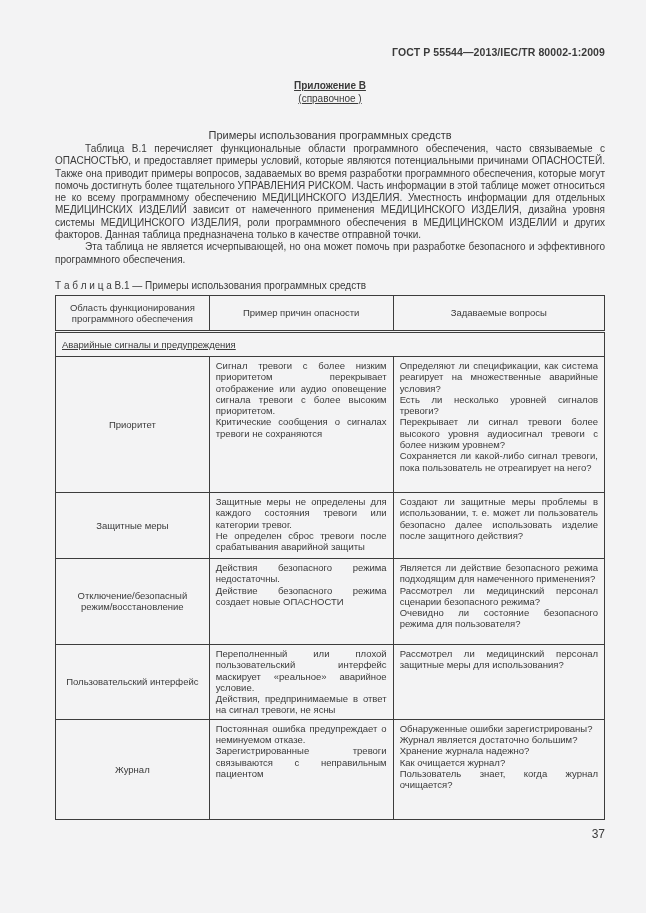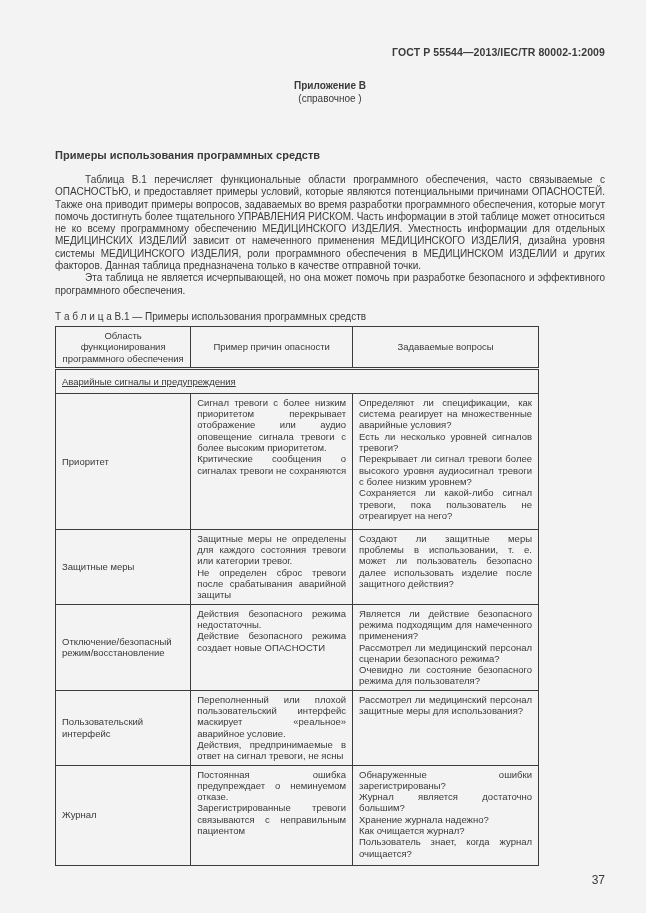--- a/index.html
+++ b/index.html
@@ -26,46 +26,47 @@
     text-align: right;
     font-weight: bold;
     font-size: 10.5px;
     letter-spacing: 0.1px;
   }
   .annex-block {
     margin-top: 22px;
     text-align: center;
     font-size: 10px;
     line-height: 12.5px;
+    text-decoration: underline;
   }
   .annex-title { font-weight: bold; }
   .annex-sub { font-weight: normal; text-align: center; }
   .section-title {
-    margin-top: 44px;
-    text-align: left;
-    font-weight: bold;
+    margin-top: 24px;
+    text-align: center;
+    font-weight: normal;
     font-size: 11px;
   }
   .body-text {
-    margin-top: 13px;
+    margin-top: 2px;
     font-size: 10px;
     line-height: 12.3px;
     text-align: justify;
   }
   .body-text p {
     margin: 0;
     text-indent: 30px;
   }
   .table-caption {
     margin-top: 14px;
     margin-bottom: 4px;
     font-size: 10px;
   }
   table.gost {
-    width: 484px;
+    width: 550px;
     border-collapse: collapse;
     table-layout: fixed;
     border: 1.5px solid #3c3c3c;
   }
   table.gost col.c1 { width: 28%; }
   table.gost col.c2 { width: 33.5%; }
   table.gost col.c3 { width: 38.5%; }
   table.gost th, table.gost td {
     border: 1px solid #3c3c3c;
     font-weight: normal;
@@ -80,21 +81,21 @@
     border-bottom: 3px double #3c3c3c;
   }
   td.section-row {
     text-align: left;
     font-size: 10px;
     height: 17px;
     vertical-align: middle;
     text-decoration: underline;
   }
   td.area-cell {
-    text-align: left;
+    text-align: center;
     vertical-align: middle;
     font-size: 10px;
     white-space: pre-line;
   }
   td.cause-cell, td.question-cell {
     vertical-align: top;
     text-align: justify;
     font-size: 10px;
     line-height: 13px;
     white-space: pre-line;

